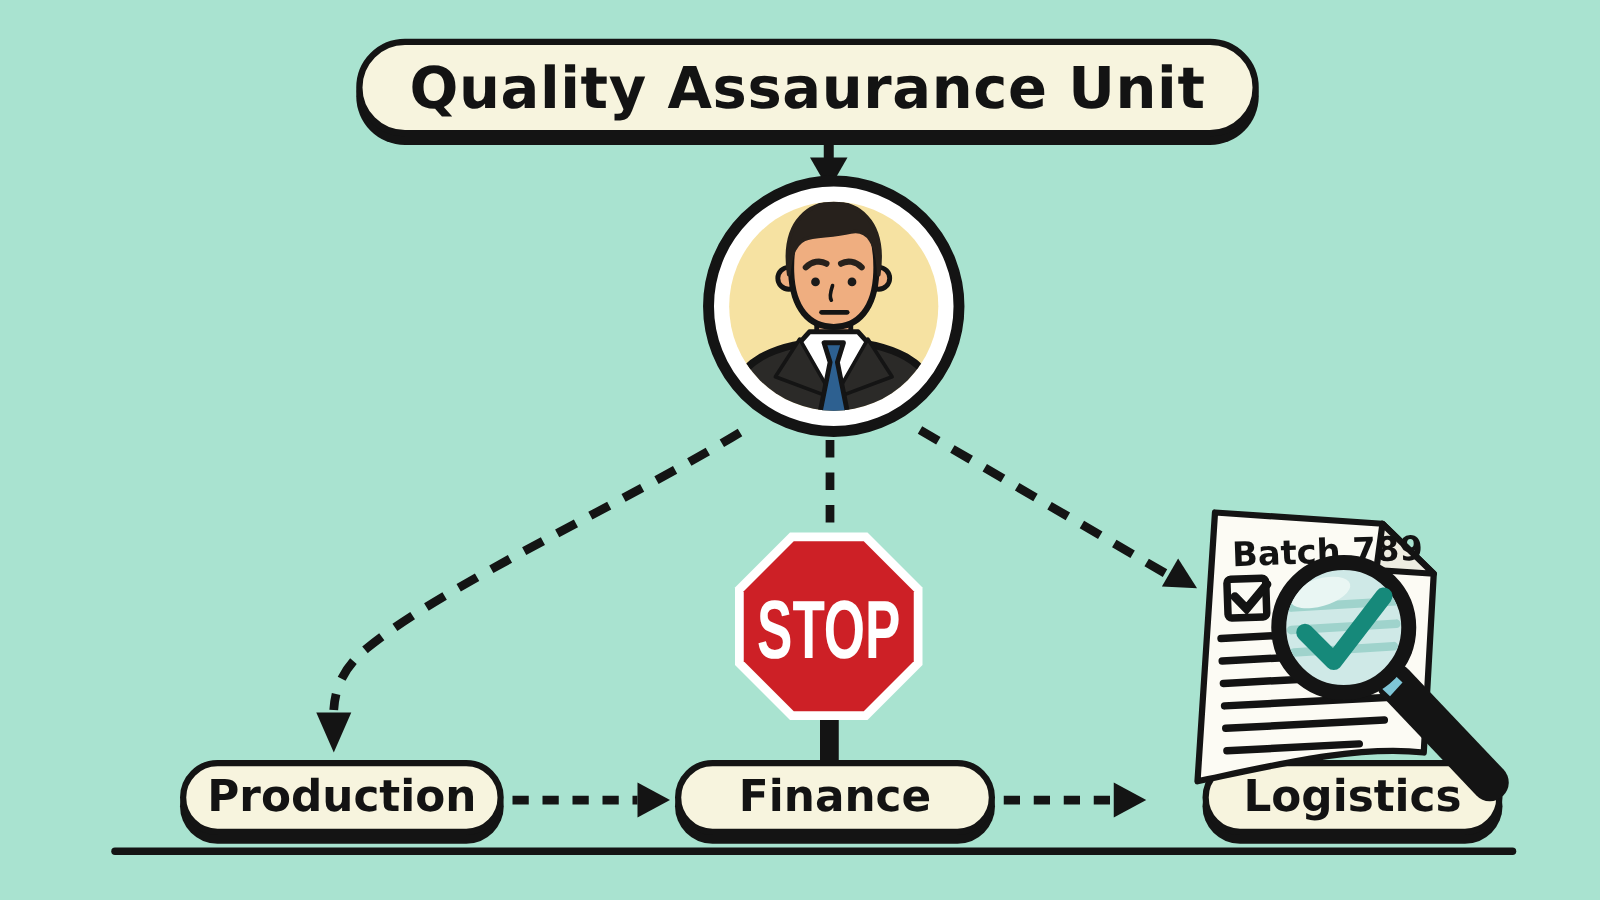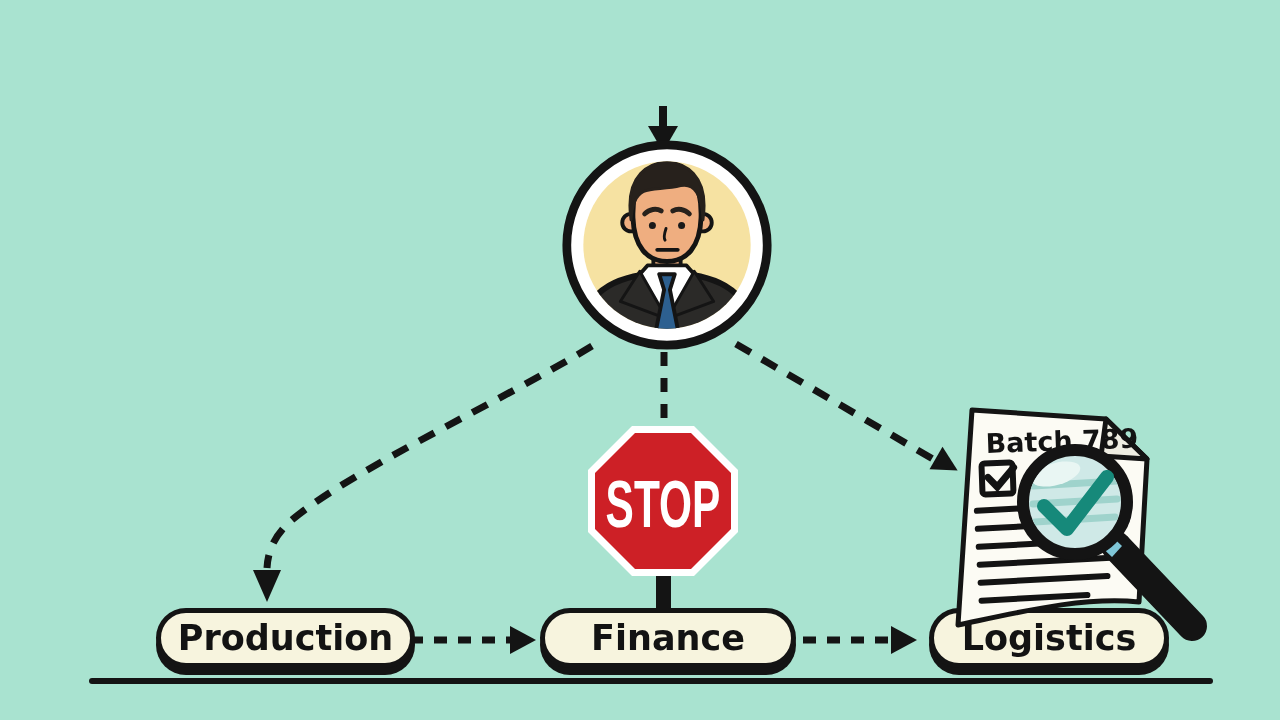--- a/index.html
+++ b/index.html
@@ -16,23 +16,23 @@
     box-shadow:0 7px 0 var(--outline,#141414);
     display:flex;align-items:center;justify-content:center;
     color:var(--text,#131313);
     font-weight:bold;
   }
   .pill.title-pill{
     left:285px;top:31px;width:722px;height:78px;border-radius:39px;
     font-size:46px;letter-spacing:0.5px;
   }
   .pill.dept-pill{height:60px;border-radius:30px;font-size:35px;}
-  .pill.dept-production{left:156px;top:608px;width:259px;}
+  .pill.dept-production{left:144px;top:608px;width:259px;}
   .pill.dept-finance{left:540px;top:608px;width:256px;text-align:center;}
-  .pill.dept-logistics{left:929px;top:608px;width:240px;}
+  .pill.dept-logistics{left:962px;top:608px;width:240px;}
   .abs-svg{position:absolute;}
 </style>
 </head>
 <body>
 
 <div class="canvas">
 
   <svg class="layer" viewBox="0 0 1280 720">
 
     <line x1="92" y1="681" x2="1210" y2="681" style="stroke:var(--outline);stroke-width:6" stroke-linecap="round"></line>
@@ -60,20 +60,23 @@
     </g>
 
     <g>
       <line x1="803" y1="640" x2="891" y2="640" style="stroke:var(--outline);stroke-width:7" stroke-dasharray="13 11"></line>
       <polygon points="891,626 891,654 917,640" style="fill:var(--outline)"></polygon>
     </g>
 
     <rect x="656" y="574" width="15" height="40" style="fill:var(--outline)"></rect>
   </svg>
 
+  <div class="pill title-pill">
+    <span>Quality Assaurance Unit</span>
+  </div>
 
   <div class="pill dept-pill dept-production">
     <span>Production</span>
   </div>
   <div class="pill dept-pill dept-finance">
     <span>Finance</span>
   </div>
   <div class="pill dept-pill dept-logistics">
     <span>Logistics</span>
   </div>

